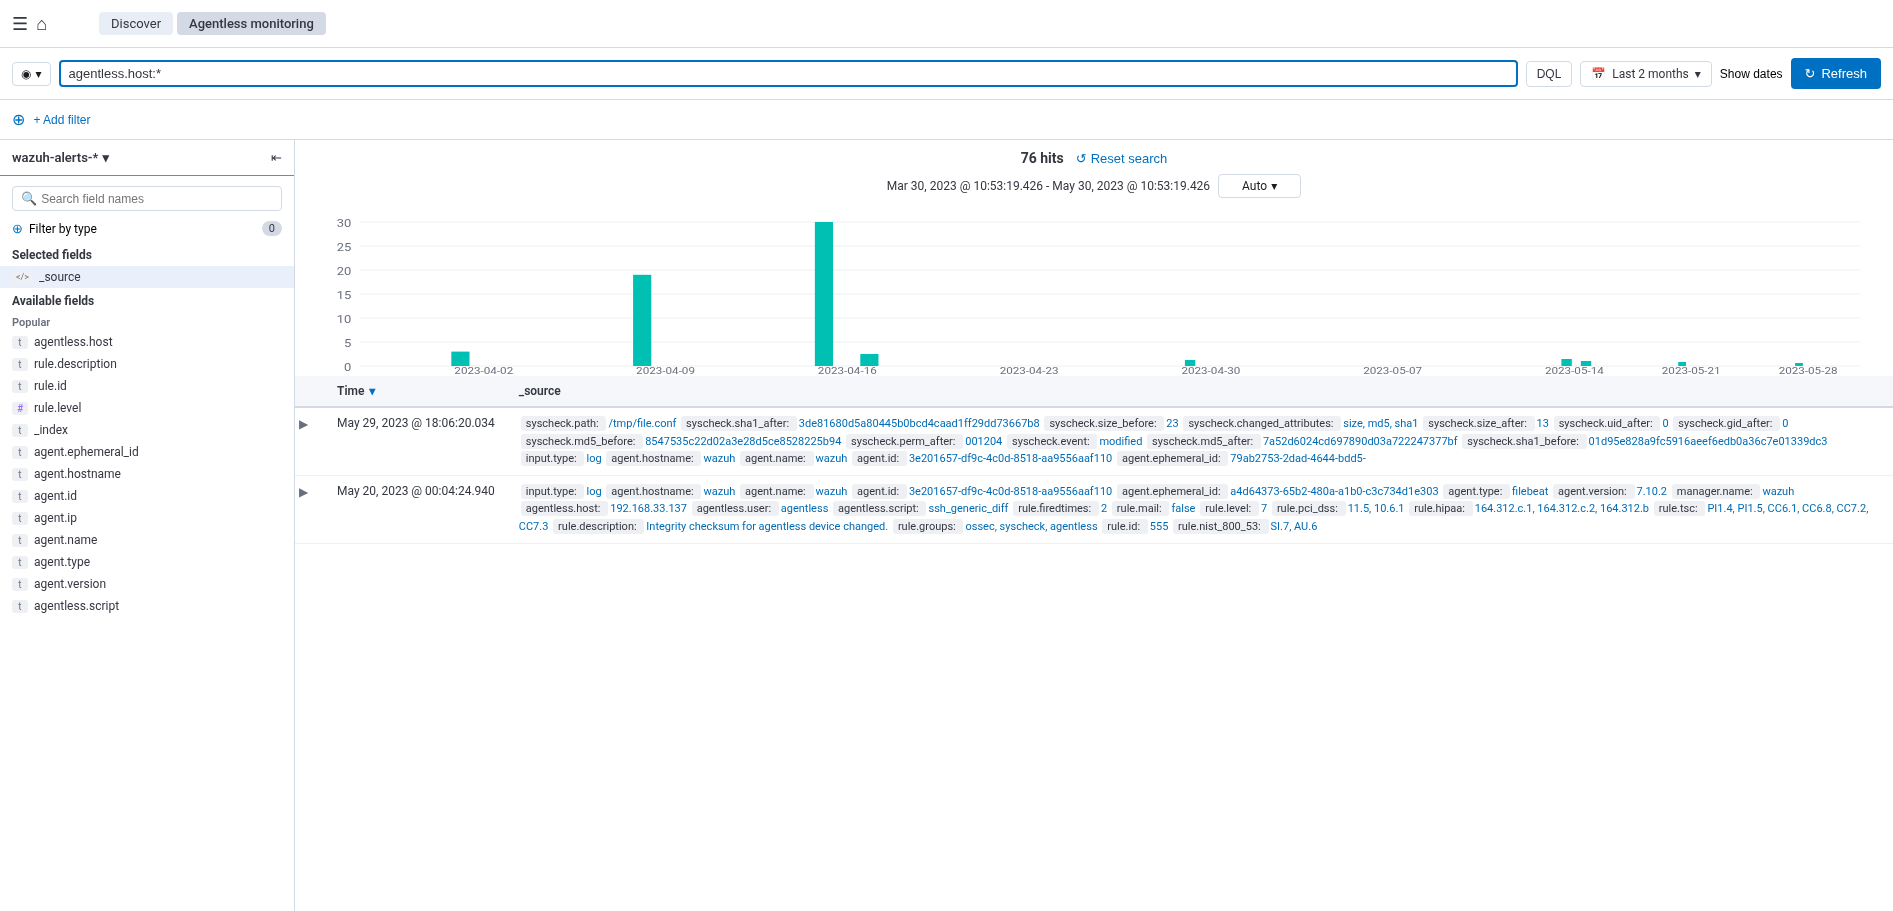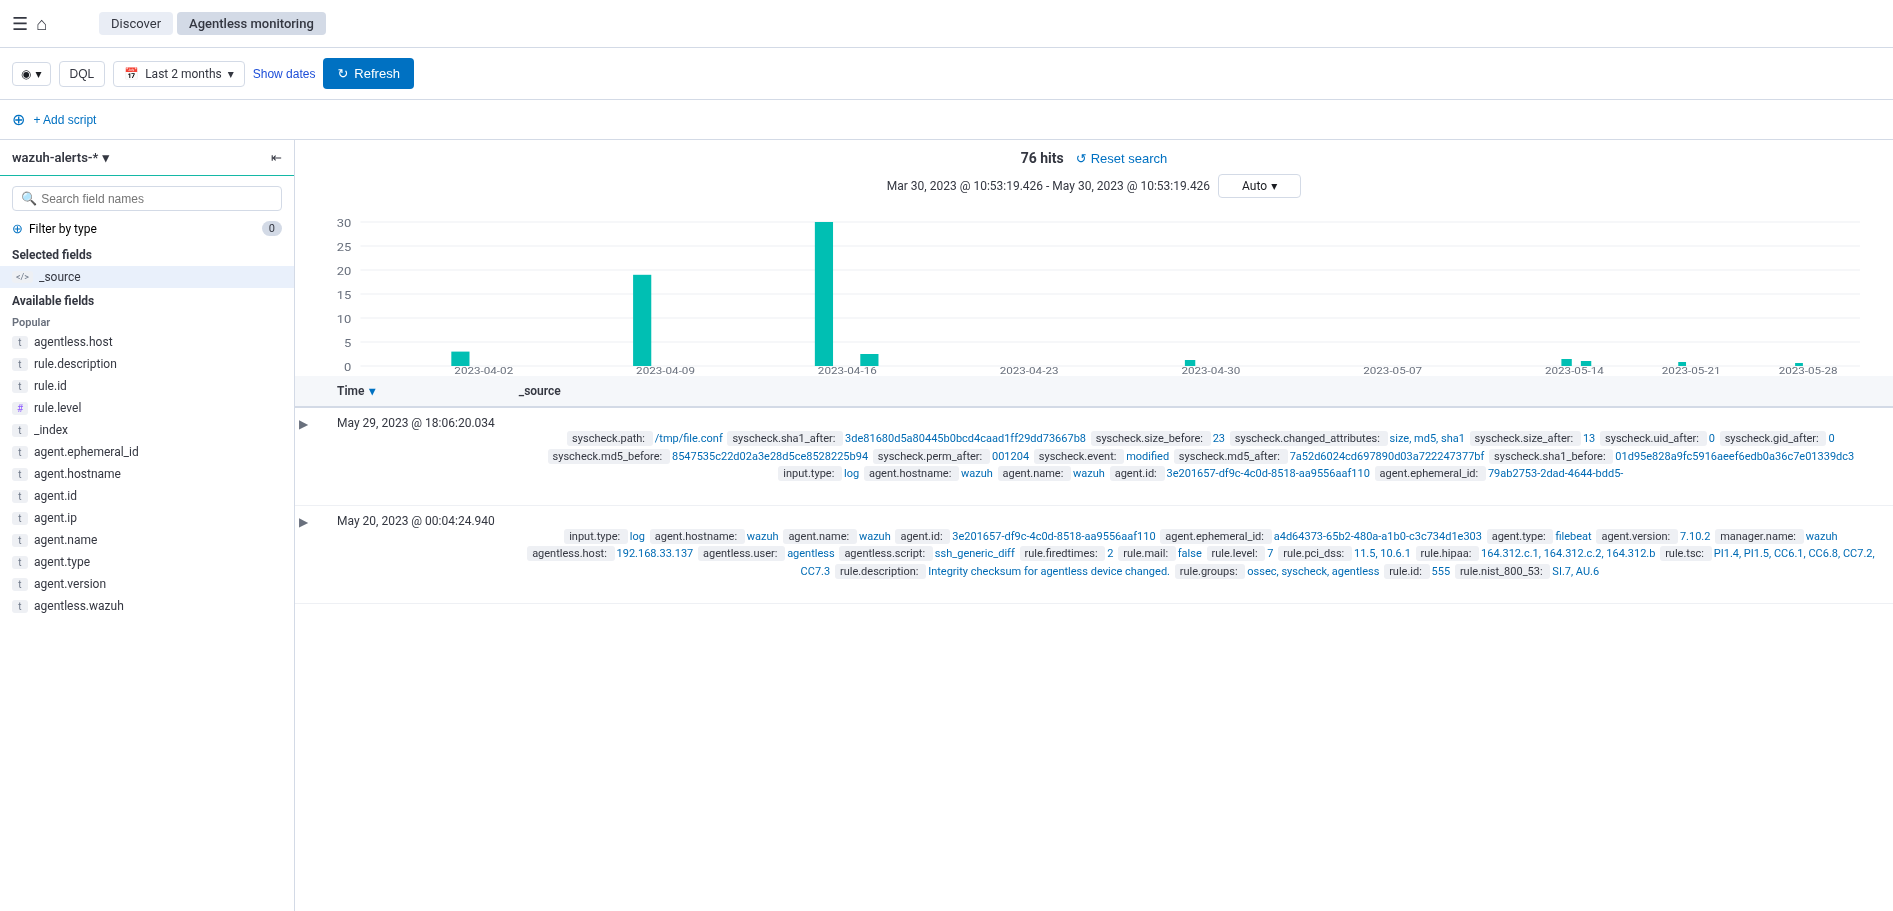--- a/index.html
+++ b/index.html
@@ -50,21 +50,21 @@
     .dql-btn {
       border: 1px solid #d3dae6; background: #fff; border-radius: 4px;
       padding: 5px 10px; font-size: 12px; cursor: pointer; color: #343741;
     }
     .date-btn {
       display: flex; align-items: center; gap: 6px; border: 1px solid #d3dae6;
       background: #fff; border-radius: 4px; padding: 5px 10px; font-size: 12px;
       cursor: pointer; color: #343741;
     }
     .show-dates-btn {
-      background: none; border: none; cursor: pointer; font-size: 12px; color: #1d4ed8;
+      background: none; border: none; cursor: pointer; font-size: 12px; color: #000000;
     }
     .refresh-btn {
       display: flex; align-items: center; gap: 6px; background: #0071c2;
       color: #fff; border: none; border-radius: 4px; padding: 8px 14px;
       font-size: 13px; cursor: pointer; font-weight: 500;
     }
 
     
     .filter-bar {
       display: flex; align-items: center; background: #fff; border-bottom: 1px solid #d3dae6;
@@ -160,21 +160,21 @@
     table { width: 100%; border-collapse: collapse; }
     thead tr { border-bottom: 2px solid #d3dae6; }
     thead th {
       text-align: left; padding: 8px 12px; font-size: 12px; font-weight: 600;
       color: #343741; background: #f5f7fa; white-space: nowrap;
     }
     thead th .sort-icon { color: #0071c2; margin-left: 2px; }
     tbody tr { border-bottom: 1px solid #eef0f4; }
     .expand-btn { background: none; border: none; cursor: pointer; color: #69707d; font-size: 12px; }
     .td-time { padding: 8px 12px; font-size: 12px; color: #343741; white-space: nowrap; vertical-align: top; }
-    .td-source { padding: 22px 12px; font-size: 11px; color: #343741; line-height: 1.6; text-align: center; }
+    .td-source { padding: 7px 12px; font-size: 11px; color: #343741; line-height: 1.6; }
     .source-tag {
       display: inline; background: #eef0f4; border-radius: 3px;
       padding: 1px 5px; margin: 1px 2px; font-size: 11px; color: #343741;
       white-space: nowrap;
     }
     .source-val { color: #006bb4; font-size: 11px; }
   </style>
 </head>
 <body>
 
@@ -186,36 +186,39 @@
     <div class="nav-crumb-item current">Agentless monitoring</div>
   </div>
   <div class="nav-spacer"></div>
 </div>
 
 <div class="search-bar">
   <div class="index-selector">
     <span>◉</span>
     <span>▾</span>
   </div>
+  <div class="search-input-wrap">
+    <input class="search-input" value="agentless.host:*" style="">
+  </div>
   <button class="dql-btn">DQL</button>
   <div class="date-btn">
     <span>📅</span>
     <span>Last 2 months</span>
     <span>▾</span>
   </div>
   <button class="show-dates-btn">Show dates</button>
   <button class="refresh-btn">
     <span>↻</span>
     <span>Refresh</span>
   </button>
 </div>
 
 <div class="filter-bar">
   <button class="filter-icon-btn">⊕</button>
-  <button class="add-filter-btn">+ Add script</button>
+  <button class="add-filter-btn">+ Add filter</button>
 </div>
 
 <div class="main-layout">
 
   <div class="sidebar">
     <div class="sidebar-header">
       <div class="index-title">
         <span>wazuh-alerts-*</span>
         <span>▾</span>
       </div>
@@ -287,21 +290,21 @@
           <div class="sidebar-field-item">
             <span class="field-type-icon">t</span>
             <span class="field-name">agent.type</span>
           </div>
           <div class="sidebar-field-item">
             <span class="field-type-icon">t</span>
             <span class="field-name">agent.version</span>
           </div>
           <div class="sidebar-field-item">
             <span class="field-type-icon">t</span>
-            <span class="field-name">agentless.wazuh</span>
+            <span class="field-name">agentless.script</span>
           </div>
         </div>
     </div>
   </div>
 
   <div class="main-content">
 
     <div class="hits-bar">
       <span class="hits-count">76 hits</span>
       <button class="reset-search-btn">

